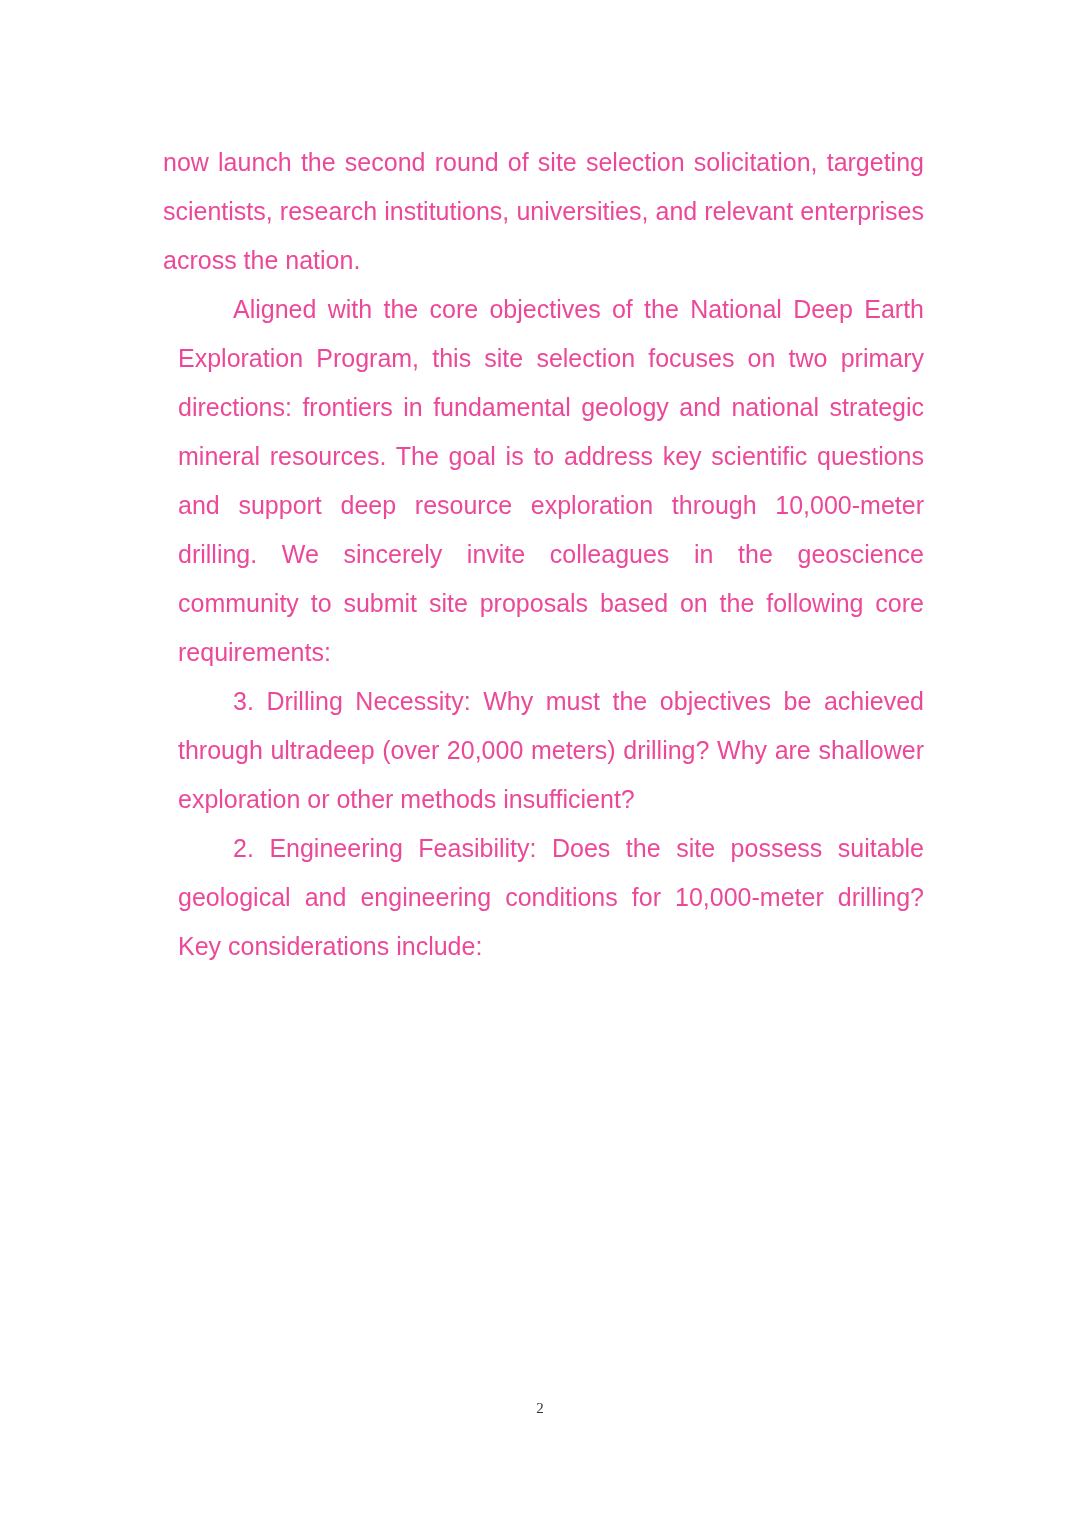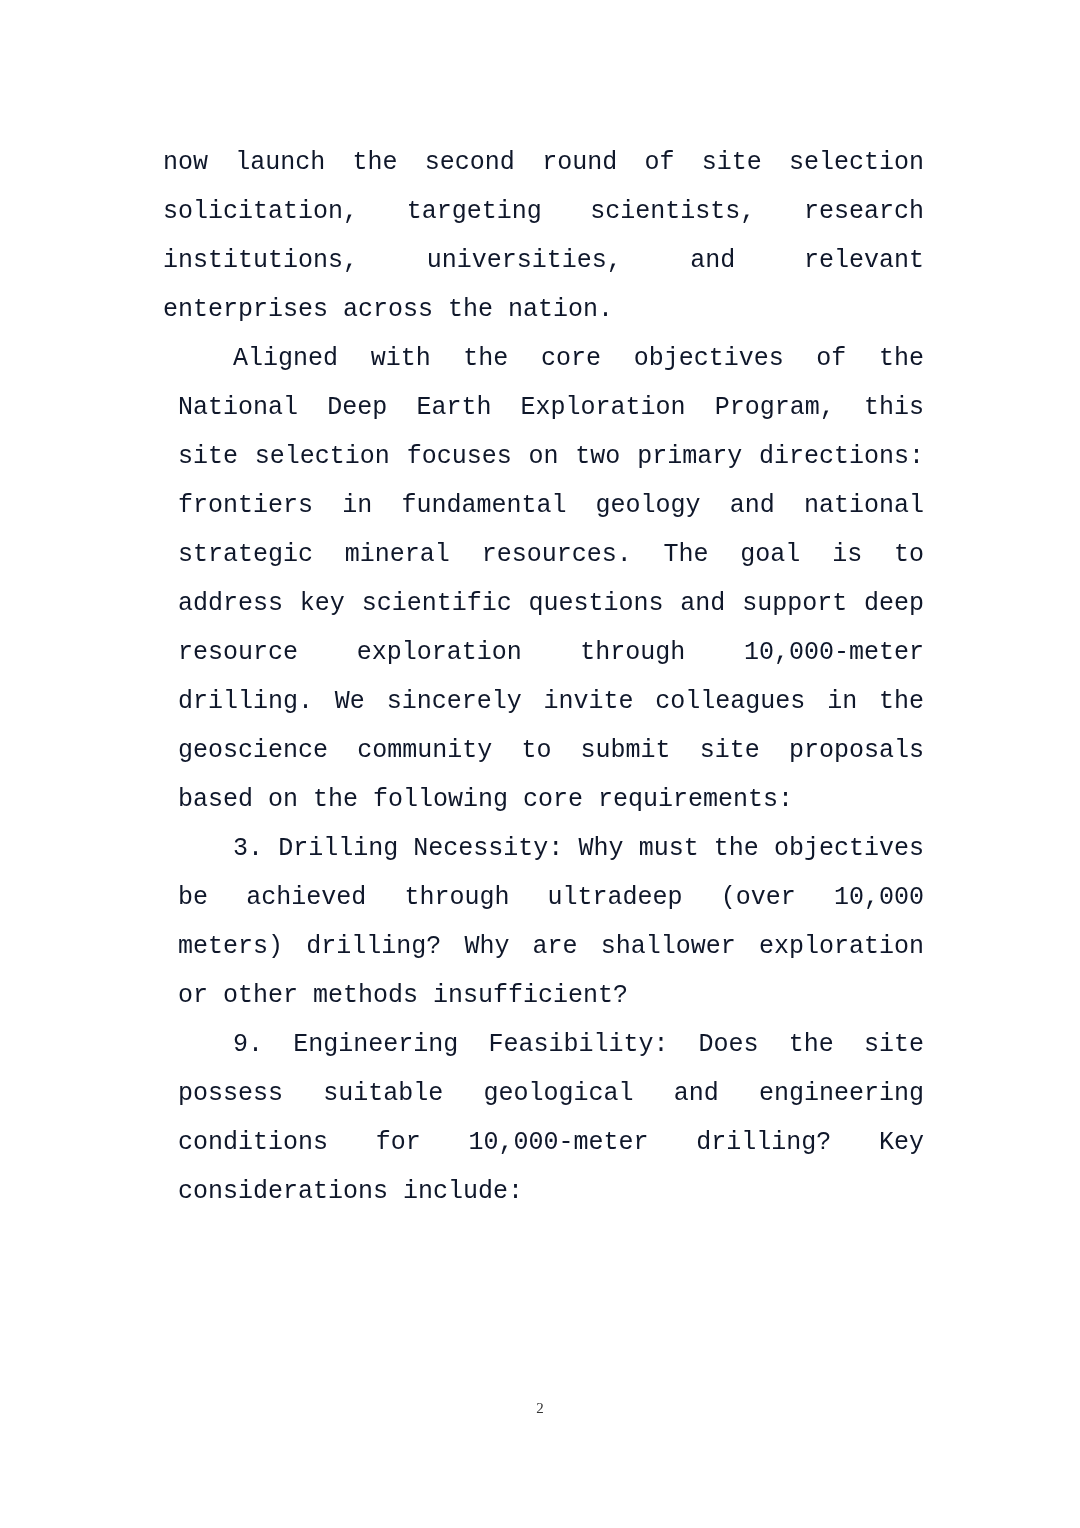--- a/index.html
+++ b/index.html
@@ -1,34 +1,34 @@
 <!DOCTYPE html>
 <html><head>
 <meta charset="utf-8">
 <style>
   html, body { margin: 0; padding: 0; background: #ffffff; }
   body { width: 1080px; height: 1528px; position: relative; overflow: hidden; }
   .page {
     position: absolute; left: 163px; top: 138px; width: 761px;
-    font-family: Liberation Mono, monospace;
-    font-size: 25px; color: #0f172a;
+    font-family: Liberation Sans, sans-serif;
+    font-size: 25px; color: #ec4899;
     line-height: 49px;
   }
   .page p { margin: 0; text-align: justify; text-align-last: left; }
   .page p.indent { text-indent: 55px; margin-left: 15px; }
   .page-number {
     position: absolute; left: 0; width: 1080px; top: 1400px;
     text-align: center;
     font-family: "Liberation Serif", "DejaVu Serif", serif;
     font-size: 15px; color: #333;
   }
 </style>
 </head>
 <body>
 
 <div class="page">
   <p>now launch the second round of site selection solicitation, targeting scientists, research institutions, universities, and relevant enterprises across the nation.</p>
   <p class="indent">Aligned with the core objectives of the National Deep Earth Exploration Program, this site selection focuses on two primary directions: frontiers in fundamental geology and national strategic mineral resources. The goal is to address key scientific questions and support deep resource exploration through 10,000-meter drilling. We sincerely invite colleagues in the geoscience community to submit site proposals based on the following core requirements:</p>
-  <p class="indent">3. Drilling Necessity: Why must the objectives be achieved through ultradeep (over 10,000 meters) drilling? Why are shallower exploration or other methods insufficient?</p>
-  <p class="indent">9. Engineering Feasibility: Does the site possess suitable geological and engineering conditions for 10,000-meter drilling? Key considerations include:</p>
+  <p class="indent">3. Drilling Necessity: Why must the objectives be achieved through ultradeep (over 20,000 meters) drilling? Why are shallower exploration or other methods insufficient?</p>
+  <p class="indent">2. Engineering Feasibility: Does the site possess suitable geological and engineering conditions for 10,000-meter drilling? Key considerations include:</p>
 </div>
 
 <div class="page-number">2</div>
 
 </body></html>

